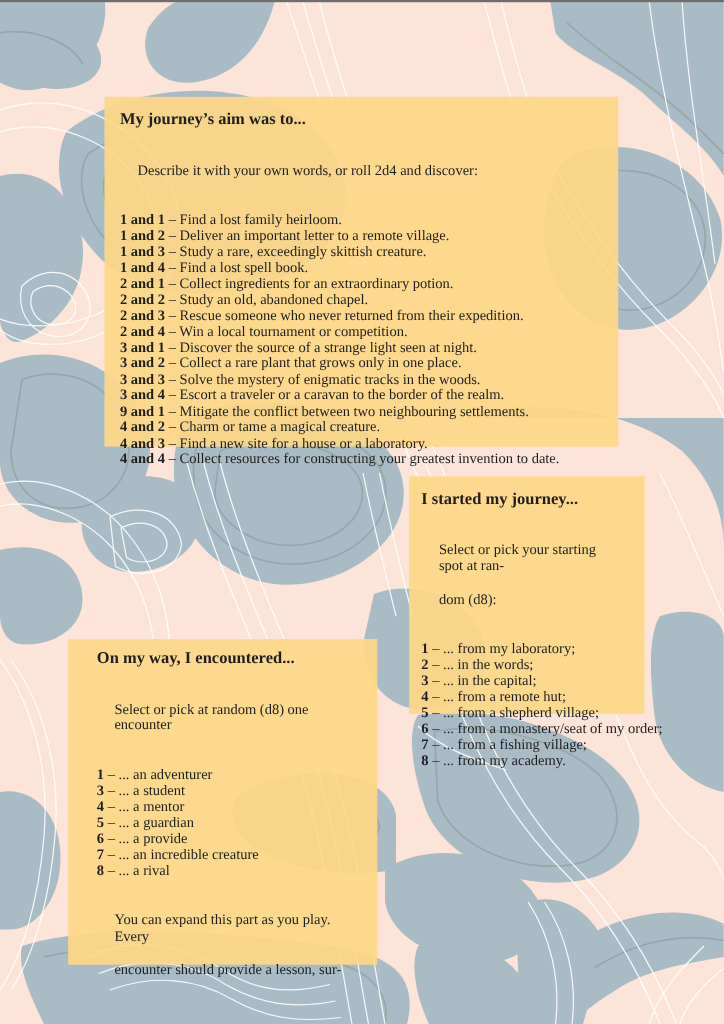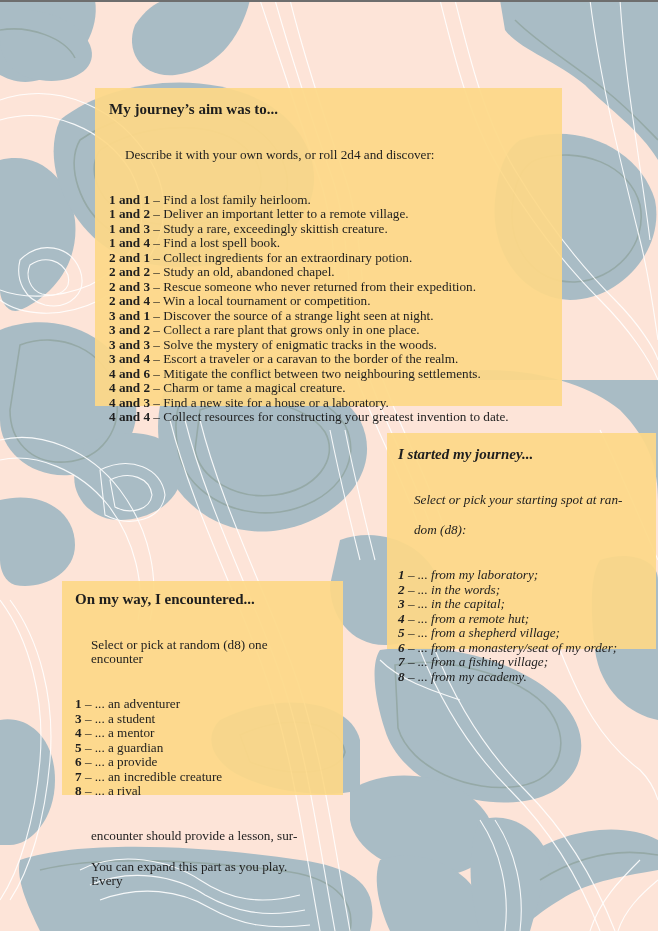--- a/index.html
+++ b/index.html
@@ -18,22 +18,22 @@
     font-size: 13.2px; line-height: 14.5px;
     box-sizing: border-box;
   }
   .box h3 { margin: 0; font-size: 15px; font-weight: bold; line-height: 15px; }
   .box p { margin: 16px; }
   .gap { height: 14.5px; }
   .list { margin: 0; padding: 0; list-style: none; }
   .list li { margin: 0; padding: 0; white-space: nowrap; }
   .key { font-weight: bold; }
   #box-aim { left: 95px; top: 88px; width: 467px; height: 318px; padding: 14px 14px 0 14px; }
-  #box-start { left: 387px; top: 433px; width: 269px; height: 216px; padding: 14px 11px 0 11px; font-style: italic; }
-  #box-enc { left: 62px; top: 581px; width: 281px; height: 214px; padding: 11px 15px 0 13px; }
+  #box-start { left: 372px; top: 433px; width: 214px; height: 216px; padding: 14px 11px 0 11px; }
+  #box-enc { left: 62px; top: 581px; width: 281px; height: 296px; padding: 11px 15px 0 26px; }
 </style>
 </head>
 <body>
 
 <div class="topbar"></div>
 
 <svg class="bg" width="658" height="931" viewBox="0 0 658 931">
   <g fill="#a9bcc5">
     <path d="M0,0 L95,0 C100,30 80,60 60,70 C30,90 10,80 0,75 Z"></path>
     <path d="M0,10 C40,5 80,20 90,45 C100,70 70,85 40,80 C15,78 0,60 0,40 Z"></path>
@@ -121,21 +121,21 @@
     <li><span class="key">1 and 3</span><span> – Study a rare, exceedingly skittish creature.</span></li>
     <li><span class="key">1 and 4</span><span> – Find a lost spell book.</span></li>
     <li><span class="key">2 and 1</span><span> – Collect ingredients for an extraordinary potion.</span></li>
     <li><span class="key">2 and 2</span><span> – Study an old, abandoned chapel.</span></li>
     <li><span class="key">2 and 3</span><span> – Rescue someone who never returned from their expedition.</span></li>
     <li><span class="key">2 and 4</span><span> – Win a local tournament or competition.</span></li>
     <li><span class="key">3 and 1</span><span> – Discover the source of a strange light seen at night.</span></li>
     <li><span class="key">3 and 2</span><span> – Collect a rare plant that grows only in one place.</span></li>
     <li><span class="key">3 and 3</span><span> – Solve the mystery of enigmatic tracks in the woods.</span></li>
     <li><span class="key">3 and 4</span><span> – Escort a traveler or a caravan to the border of the realm.</span></li>
-    <li><span class="key">4 and 6</span><span> – Mitigate the conflict between two neighbouring settlements.</span></li>
+    <li><span class="key">9 and 1</span><span> – Mitigate the conflict between two neighbouring settlements.</span></li>
     <li><span class="key">4 and 2</span><span> – Charm or tame a magical creature.</span></li>
     <li><span class="key">4 and 3</span><span> – Find a new site for a house or a laboratory.</span></li>
     <li><span class="key">4 and 4</span><span> – Collect resources for constructing your greatest invention to date.</span></li>
   </ul>
 </div>
 
 <div class="box" id="box-start">
   <h3>I started my journey...</h3>
   <div class="gap"></div>
   <p>Select or pick your starting spot at ran-</p>
@@ -161,15 +161,15 @@
   <ul class="list">
     <li><span class="key">1</span><span> – ... an adventurer</span></li>
     <li><span class="key">3</span><span> – ... a student</span></li>
     <li><span class="key">4</span><span> – ... a mentor</span></li>
     <li><span class="key">5</span><span> – ... a guardian</span></li>
     <li><span class="key">6</span><span> – ... a provide</span></li>
     <li><span class="key">7</span><span> – ... an incredible creature</span></li>
     <li><span class="key">8</span><span> – ... a rival</span></li>
   </ul>
   <div class="gap"></div>
+  <p>You can expand this part as you play. Every</p>
   <p>encounter should provide a lesson, sur-</p>
-  <p>You can expand this part as you play. Every</p>
 </div>
 
 </body></html>

